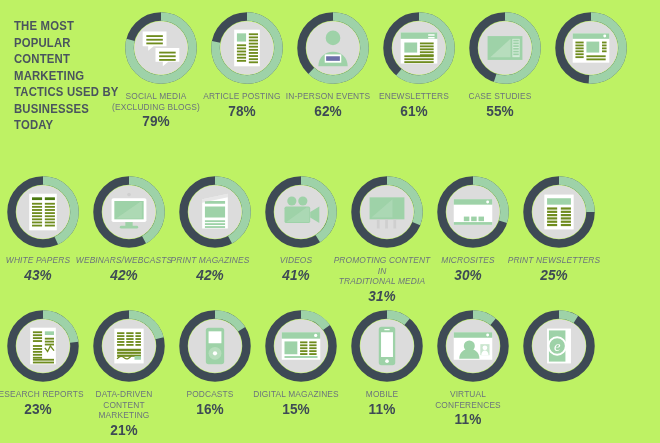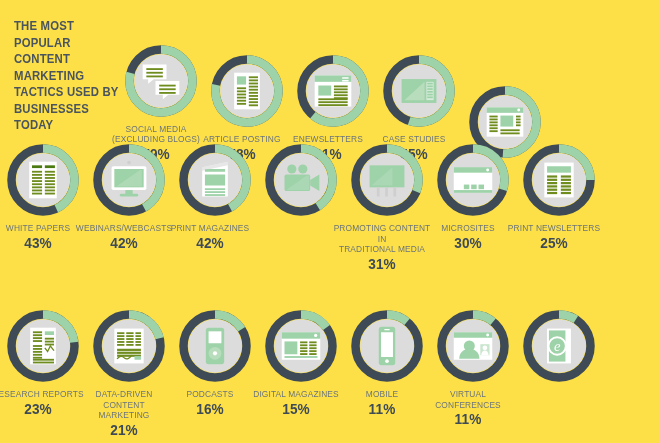--- a/index.html
+++ b/index.html
@@ -11,21 +11,21 @@
     height: 443px;
     background: #f7f7f5;
     font-family: "Liberation Sans", sans-serif;
     overflow: hidden;
     position: relative;
   }
   #infographic {
     position: relative;
     width: 660px;
     height: 443px;
-    background: #fde047;
+    background: #bef264;
   }
 
   
   #headline {
     position: absolute;
     left: 14px;
     top: 18px;
     width: 120px;
     color: #4a545e;
     font-family: "Liberation Sans Narrow", "Liberation Sans", sans-serif;
@@ -42,22 +42,22 @@
   
   .row {
     position: absolute;
     left: 0;
     width: 660px;
     height: 150px;
     display: flex;
     justify-content: flex-start;
     align-items: flex-start;
   }
-  #row-1 { top: 12px; align-items: flex-end; }
-  #row-2 { top: 132px; }
+  #row-1 { top: 0px; }
+  #row-2 { top: 164px; font-style: italic; }
   #row-3 { top: 298px; }
 
   
   .tactic {
     width: 86px;
     display: flex;
     flex-direction: column;
     align-items: center;
     flex: 0 0 auto;
   }
@@ -189,20 +189,41 @@
               <rect x="26" y="28.4" width="10" height="2" fill="#6f8c1e"></rect>
               <rect x="26" y="31.8" width="10" height="2" fill="#6f8c1e"></rect>
               <rect x="26" y="35.2" width="10" height="2" fill="#6f8c1e"></rect>
               <rect x="26" y="38.599999999999994" width="10" height="2" fill="#6f8c1e"></rect>
     </svg>
           </div>
         </div>
         <div class="caption">
           <span class="tactic-label" style="white-space: pre-line;">ARTICLE POSTING</span>
           <span class="tactic-value">78%</span>
+        </div>
+      </div>
+      <div class="tactic">
+        <div class="donut-wrap">
+  <svg viewBox="0 0 80 80">
+    <circle cx="40" cy="40" r="26.75" fill="#dcdcdc"></circle>
+    <circle cx="40" cy="40" r="31.5" fill="none" stroke="#3e4a55" stroke-width="8.5"></circle>
+    <circle cx="40" cy="40" r="31.5" fill="none" stroke="#9ed2a8" stroke-width="8.5" stroke-dasharray="122.71060904921733 75.20972812693965" stroke-dashoffset="0" transform="rotate(-90 40 40)"></circle>
+  </svg>
+          <div class="donut-icon">
+    <svg viewBox="0 0 48 48">
+      <circle cx="24" cy="13" r="8" fill="#9ed2a8"></circle>
+      <path d="M8 44c0-10 7-16 16-16s16 6 16 16z" fill="#9ed2a8"></path>
+      <rect x="15" y="31" width="18" height="9" fill="#ffffff"></rect>
+      <rect x="16.5" y="33" width="15" height="5" fill="#6b6fa8"></rect>
+    </svg>
+          </div>
+        </div>
+        <div class="caption">
+          <span class="tactic-label" style="white-space: pre-line;">IN-PERSON EVENTS</span>
+          <span class="tactic-value">62%</span>
         </div>
       </div>
       <div class="tactic">
         <div class="donut-wrap">
   <svg viewBox="0 0 80 80">
     <circle cx="40" cy="40" r="26.75" fill="#dcdcdc"></circle>
     <circle cx="40" cy="40" r="31.5" fill="none" stroke="#3e4a55" stroke-width="8.5"></circle>
     <circle cx="40" cy="40" r="31.5" fill="none" stroke="#9ed2a8" stroke-width="8.5" stroke-dasharray="120.73140567745575 77.18893149870122" stroke-dashoffset="0" transform="rotate(-90 40 40)"></circle>
   </svg>
           <div class="donut-icon">
@@ -377,20 +398,24 @@
   </svg>
           <div class="donut-icon">
     <svg viewBox="0 0 48 48">
       <circle cx="14" cy="12" r="5" fill="#9ed2a8"></circle>
       <circle cx="26" cy="12" r="5" fill="#9ed2a8"></circle>
       <rect x="6" y="18" width="28" height="18" rx="2" fill="#9ed2a8"></rect>
       <path d="M34 24 L44 18 L44 36 L34 30 Z" fill="#9ed2a8"></path>
       <path d="M8 35 L30 19 L33 19 L33 35 Z" fill="#b7ddbd" opacity="0.55"></path>
     </svg>
           </div>
+        </div>
+        <div class="caption">
+          <span class="tactic-label" style="white-space: pre-line;">VIDEOS</span>
+          <span class="tactic-value">41%</span>
         </div>
       </div>
       <div class="tactic">
         <div class="donut-wrap">
   <svg viewBox="0 0 80 80">
     <circle cx="40" cy="40" r="26.75" fill="#dcdcdc"></circle>
     <circle cx="40" cy="40" r="31.5" fill="none" stroke="#3e4a55" stroke-width="8.5"></circle>
     <circle cx="40" cy="40" r="31.5" fill="none" stroke="#9ed2a8" stroke-width="8.5" stroke-dasharray="61.35530452460866 136.5650326515483" stroke-dashoffset="0" transform="rotate(-90 40 40)"></circle>
   </svg>
           <div class="donut-icon">

